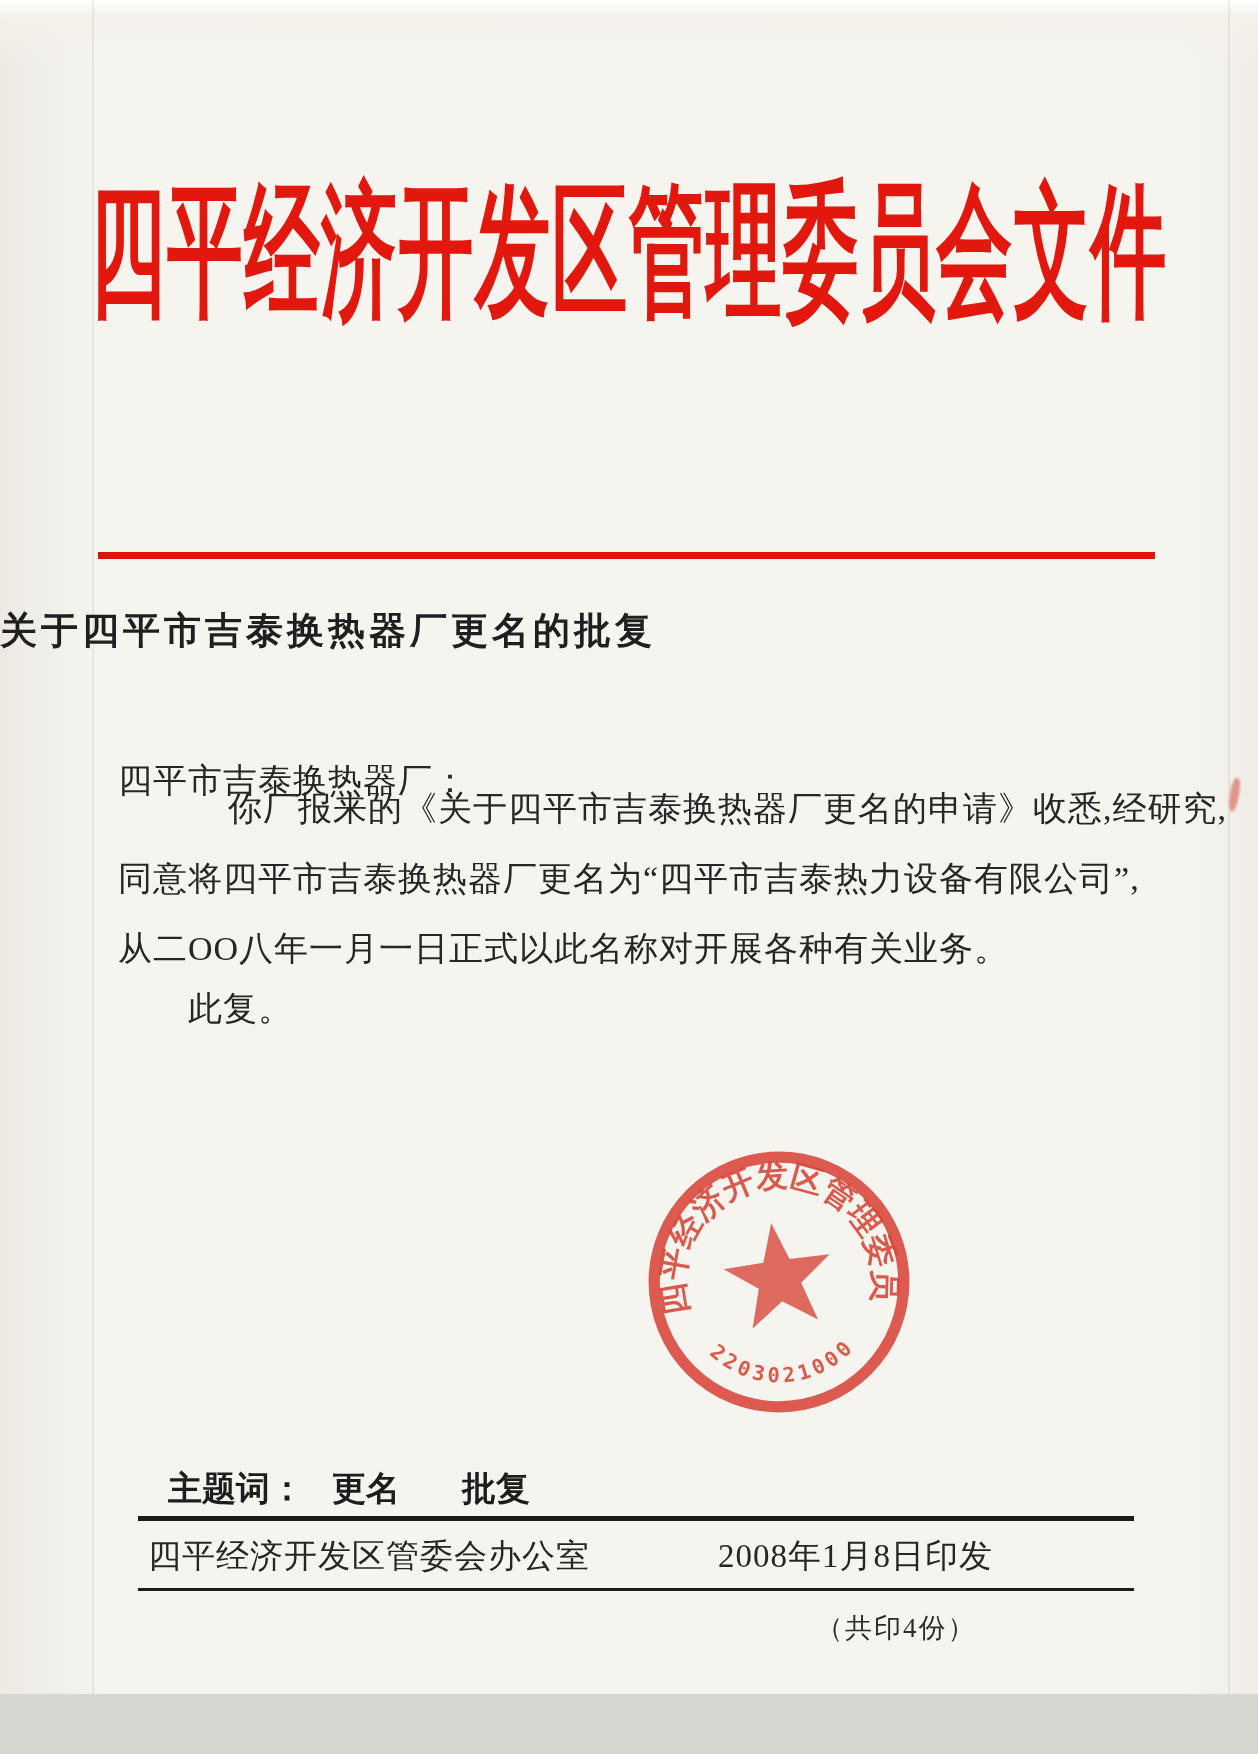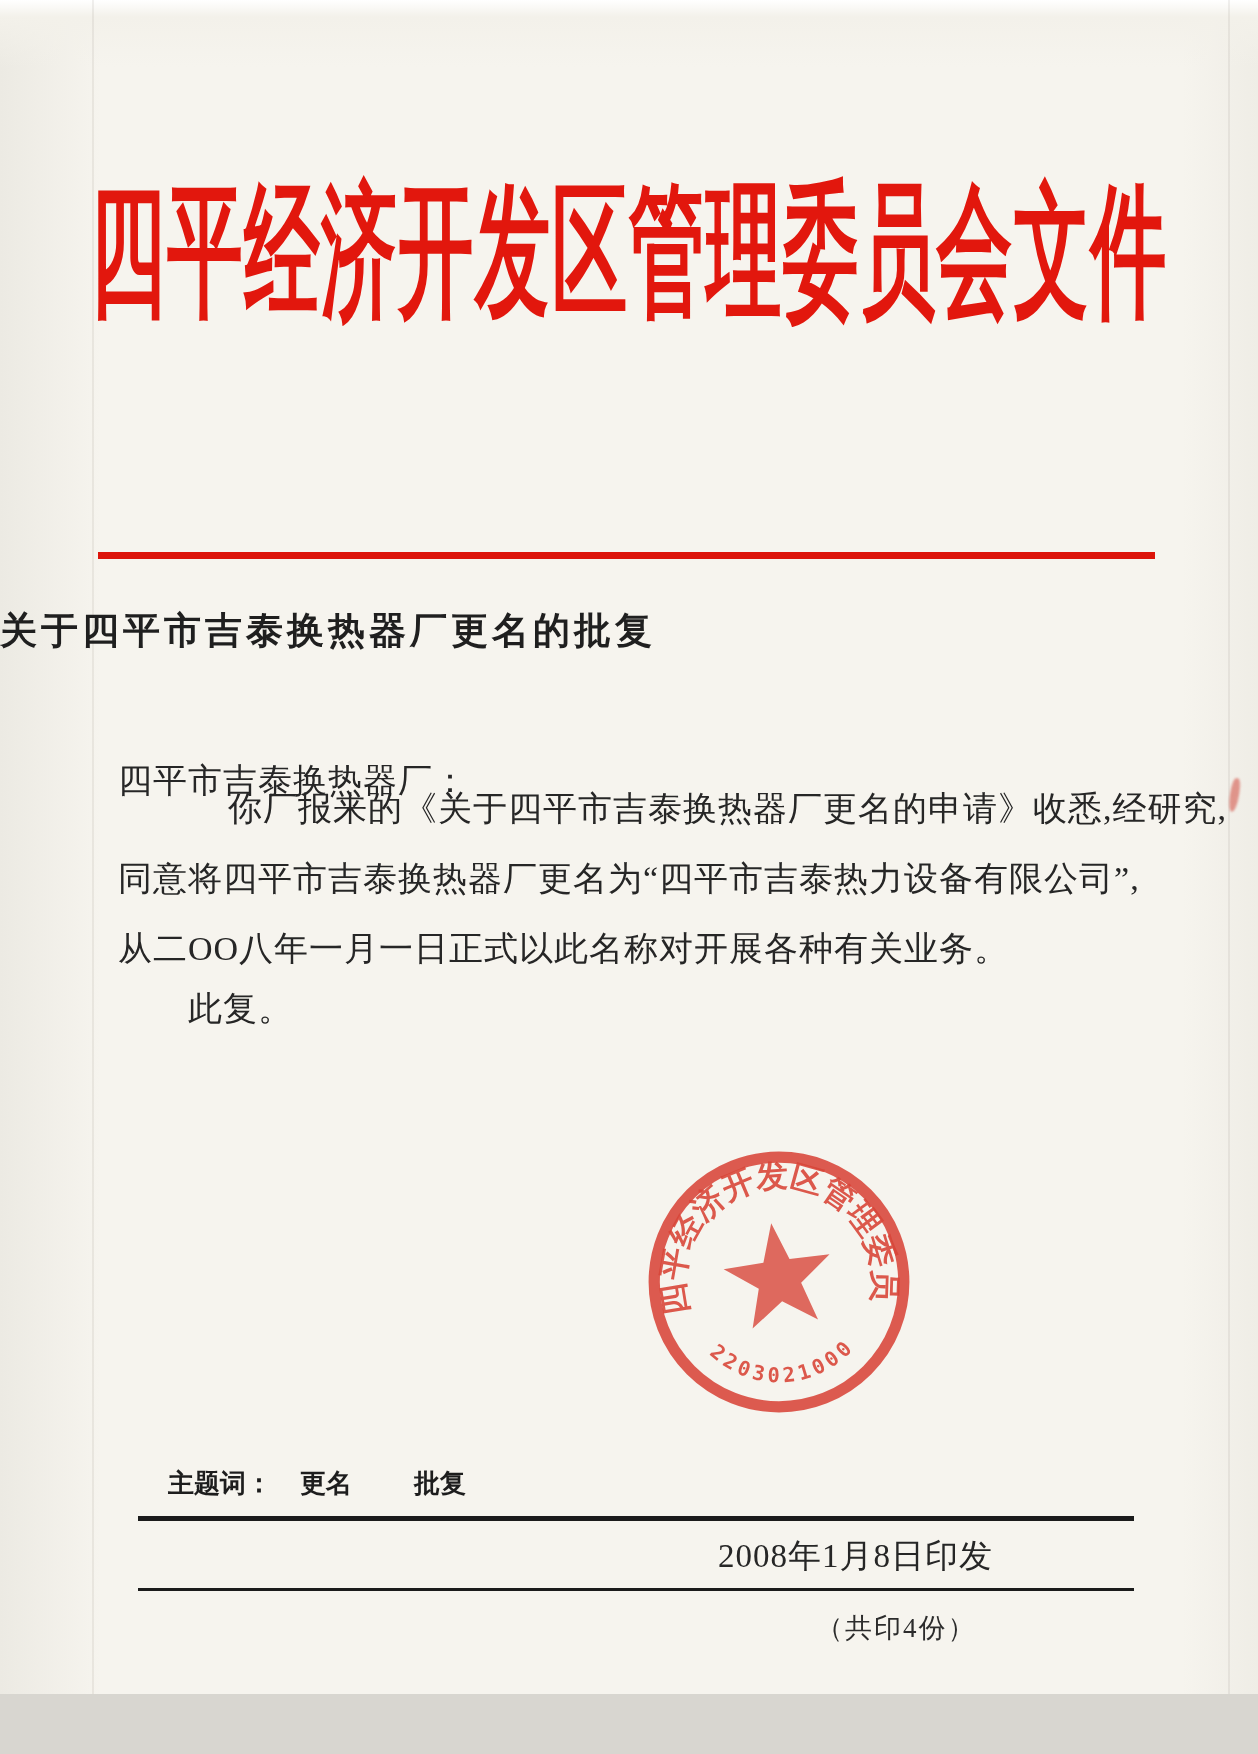--- a/index.html
+++ b/index.html
@@ -35,21 +35,21 @@
   .salutation{left:118px; top:710px;margin-top:48px;}
   .bl1{left:188px; top:786px;margin-left:40px;}
   .bl2{left:118px; top:856px;}
   .bl3{left:118px; top:926px;}
   .closing{left:188px; top:986px;}
 
   .seal{position:absolute; left:645px; top:1148px; width:268px; height:268px; opacity:.92;}
   .date-line{position:absolute; left:612px; top:1300px; font-size:37px; color:#1c1c1c;
     letter-spacing:2px; white-space:nowrap; z-index:5;}
 
-  .keywords{position:absolute; left:168px; top:1466px; font-size:26px; font-weight:bold;
+  .keywords{position:absolute; left:168px; top:1466px; font-size:34px; font-weight:bold;
     color:#1d1d1d; font-family:"Liberation Sans","DejaVu Sans",sans-serif; white-space:nowrap;}
   .keywords .kw1{margin-left:28px;}
   .keywords .kw2{margin-left:62px;}
 
   .black-rule{position:absolute; left:138px; width:996px; background:#1b1b1b;}
   .rule-top{top:1516px; height:5px;}
   .rule-bottom{top:1588px; height:3px;}
   .footer-issuer{position:absolute; left:148px; top:1534px; font-size:33px; color:#262626; letter-spacing:1px;}
   .footer-date{position:absolute; left:718px; top:1534px; font-size:33px; color:#262626; letter-spacing:1px;}
   .copies-note{position:absolute; left:788px; top:1610px; font-size:27px; color:#2c2c2c; letter-spacing:2px;margin-left:28px;}
@@ -92,17 +92,18 @@
       <textPath href="#seal-arc-bottom" startOffset="6">2203021000483</textPath>
     </text>
   </svg>
 
 
   <div class="keywords">
     <span>主题词：</span><span class="kw1">更名</span><span class="kw2">批复</span>
   </div>
 
   <div class="black-rule rule-top"></div>
+  <div class="footer-issuer">四平经济开发区管委会办公室</div>
   <div class="footer-date">2008年1月8日印发</div>
   <div class="black-rule rule-bottom"></div>
   <div class="copies-note">（共印4份）</div>
 
 </div>
 
 </body></html>

